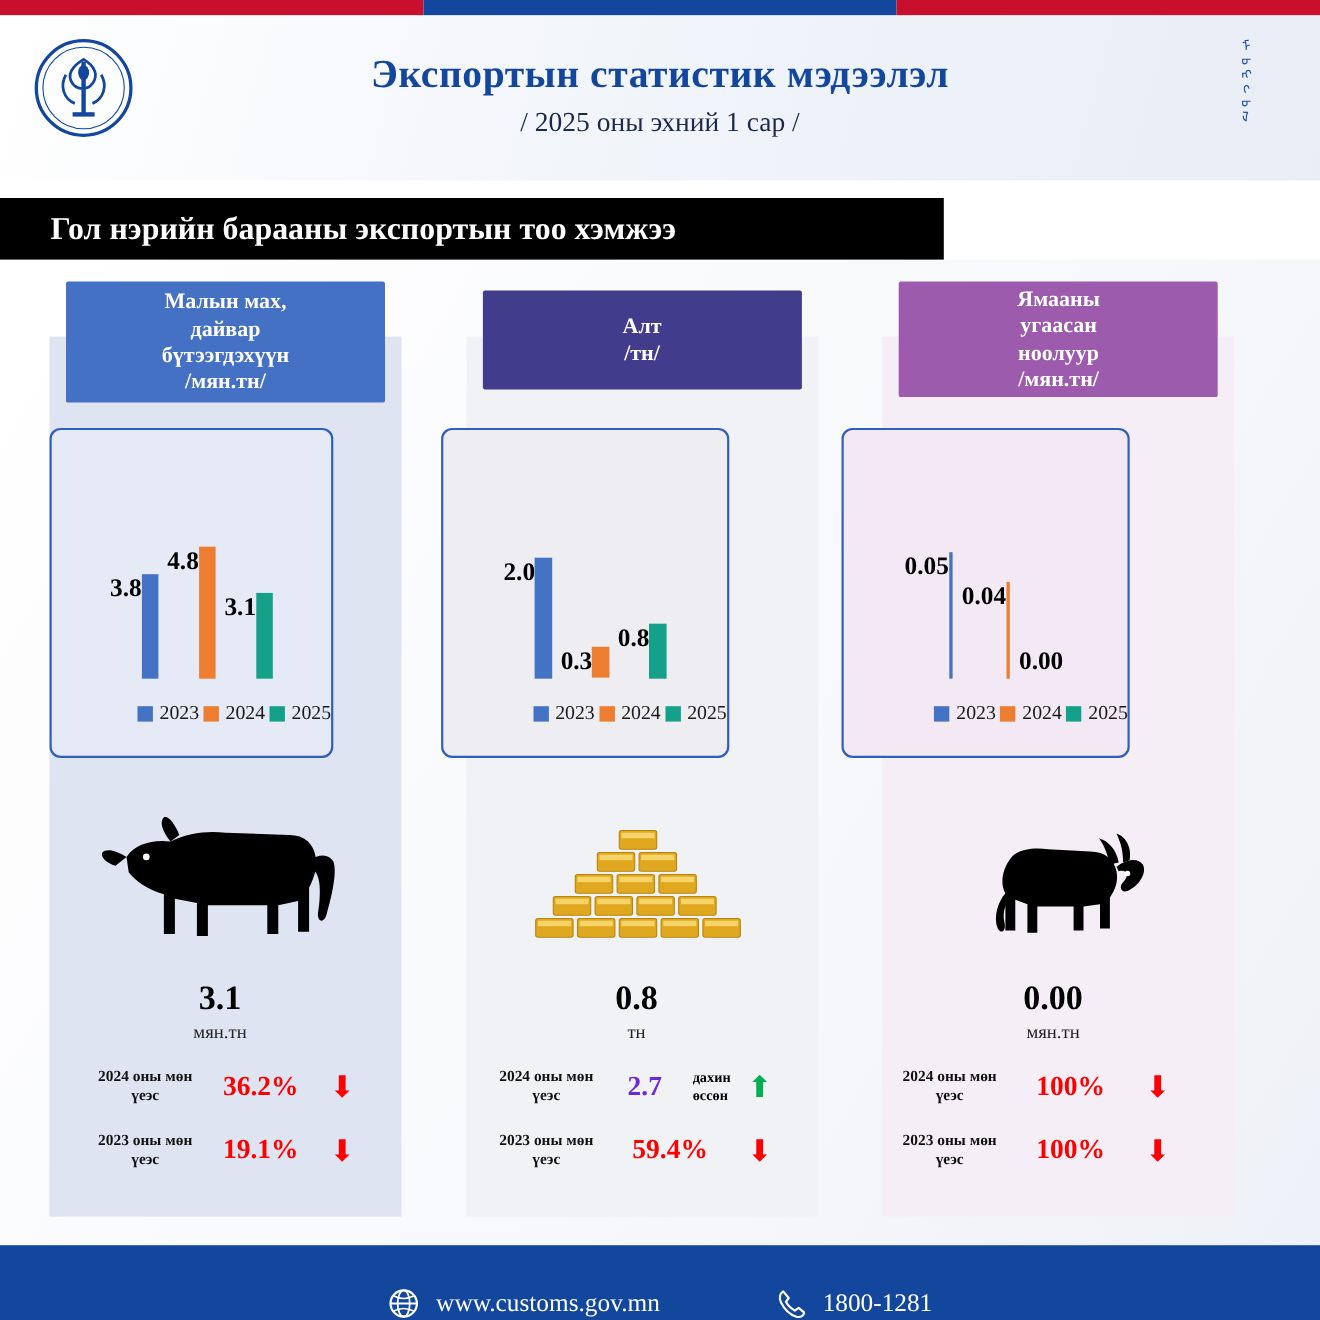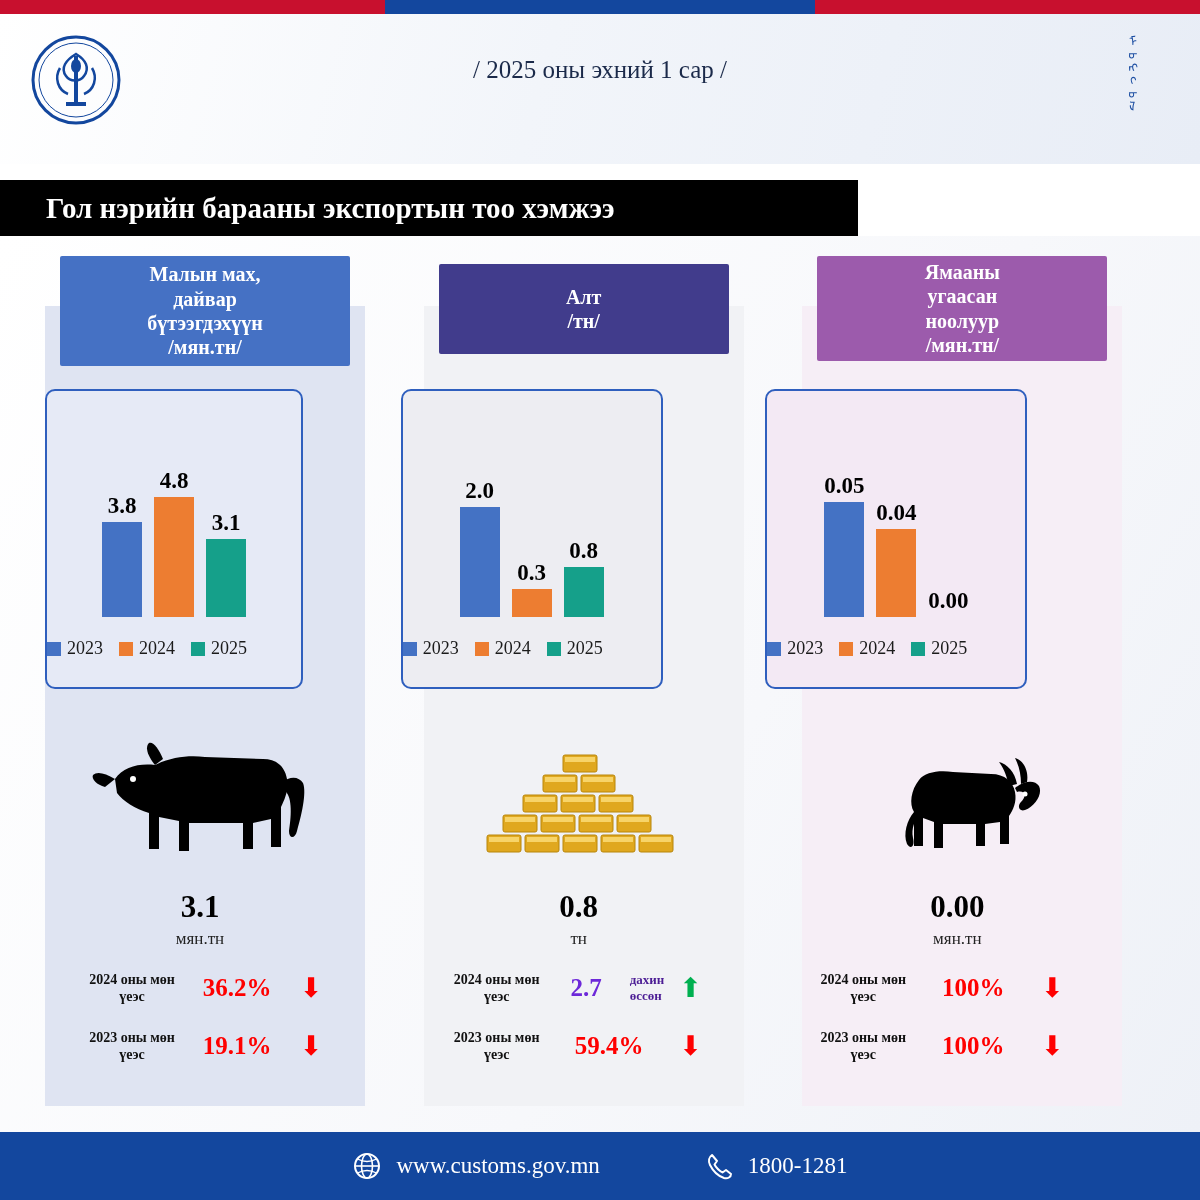--- a/index.html
+++ b/index.html
@@ -83,30 +83,30 @@
     border:2px solid #2f5fbe; border-radius:10px; background:#e6eaf6;
     z-index:2;
   }
   .c2 .chart-box { left:22px; width:262px; background:#ededf2; }
   .c3 .chart-box { left:8px; width:262px; background:#f3e9f4; }
 
   .bars {
     position:absolute; left:0; bottom:70px; width:100%; height:180px;
     display:flex; align-items:flex-end; justify-content:center; gap:8px;
   }
-  .bar-item { width:44px; display:flex; flex-direction:column; align-items:center; }
+  .bar-item { width:44px; display:flex; flex-direction:row; }
   .bar-val { font-size:23px; font-weight:bold; color:#000; margin-bottom:3px; }
   .bar { width:40px; }
   .b2023 { background:#4472c4; }
   .b2024 { background:#ed7d31; }
   .b2025 { background:#15a08a; }
 
   .legend {
     position:absolute; bottom:28px; left:0; width:100%;
-    display:flex; justify-content:flex-start; gap:16px; align-items:center;
+    display:flex; justify-content:flex-end; gap:4px; align-items:center;
   }
   .lg { display:flex; align-items:center; gap:6px; font-size:18px; color:#1b1b1b; }
   .sw { width:14px; height:14px; display:inline-block; }
 
   
   .icon-area {
     position:absolute; left:0; top:470px; width:400px; height:175px;
     display:flex; align-items:center; justify-content:center; z-index:2;
   }
 
@@ -124,29 +124,29 @@
     display:flex; align-items:center;
   }
   .cmp.r1 { top:720px; }
   .cmp.r2 { top:778px; }
   .c2 .cmp { left:72px; width:255px; }
   .c3 .cmp { left:60px; width:250px; }
 
   .cmp-label { width:92px; font-size:14px; font-weight:bold; color:#111; line-height:1.25; text-align:center; }
   .cmp-pct { flex:1; text-align:center; font-size:25px; font-weight:bold; color:#ff0000; }
   .cmp-pct.green { color:#6d28d9; font-size:25px; }
-  .cmp-extra { font-size:13px; font-weight:bold; color:#4c1d95; width:46px; line-height:1.2; }
+  .cmp-extra { font-size:13px; font-weight:bold; color:#000000; width:46px; line-height:1.2; }
   .arrow { width:30px; text-align:center; font-size:27px; }
   .arrow.down { color:#ff0000; }
   .arrow.up { color:#00b050; }
 
   
   .footer {
     position:absolute; left:0; bottom:0; width:1200px; height:68px;
-    background:#13479e; display:flex; align-items:center; justify-content:center; gap:104px;
+    background:#13479e; display:flex; align-items:flex-end; justify-content:center; gap:104px;
   }
   .f-item { display:flex; align-items:center; gap:14px; color:#fff; font-size:23px; }
   .f-ico { width:30px; height:30px; display:flex; align-items:center; justify-content:center; }
   .f-ico svg { display:block; }
 
   .cow, .goat { fill:#000; }
 </style>
 </head>
 <body>
 
@@ -164,20 +164,21 @@
       <rect x="44" y="22" width="4" height="48" fill="#13479e"></rect>
       <path d="M46 20 c-10 6 -16 14 -10 22 c4 6 14 6 18 0 c6 -8 2 -16 -8 -22z" fill="none" stroke="#13479e" stroke-width="2.5"></path>
       <path d="M30 34 c-6 10 -2 22 8 26" fill="none" stroke="#13479e" stroke-width="2.5"></path>
       <path d="M62 34 c6 10 2 22 -8 26" fill="none" stroke="#13479e" stroke-width="2.5"></path>
       <ellipse cx="46" cy="32" rx="5" ry="7" fill="#13479e"></ellipse>
       <rect x="36" y="68" width="20" height="4" fill="#13479e"></rect>
     </svg>
   </div>
 
   <div class="title-wrap">
+    <div class="title-main">Экспортын статистик мэдээлэл</div>
     <div class="title-sub">/ 2025 оны эхний 1 сар /</div>
   </div>
 
   <div class="mongol-script">ᠮᠣᠩᠭᠣᠯ</div>
 </div>
 
 <div class="body-bg"></div>
 
 <div class="section-band">
   <span>Гол нэрийн барааны экспортын тоо хэмжээ</span>

